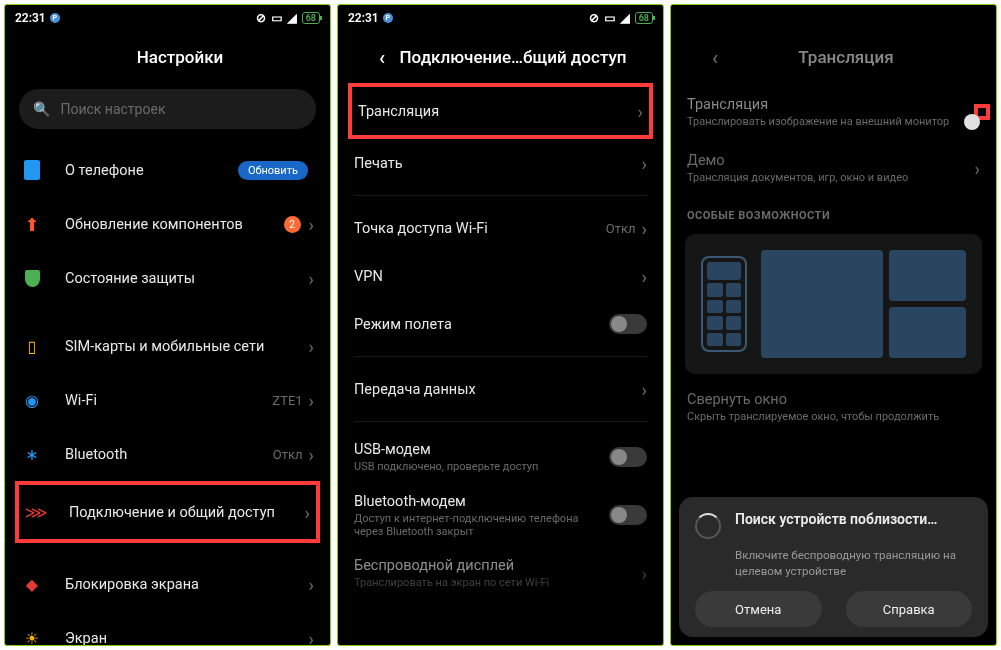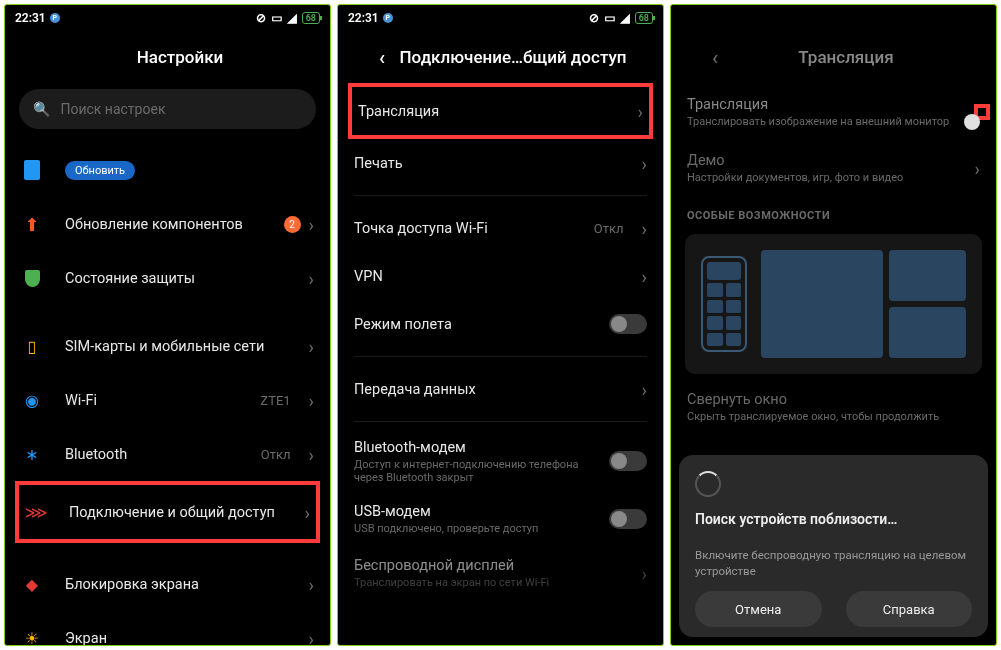--- a/index.html
+++ b/index.html
@@ -100,21 +100,21 @@
     height: 22px;
     margin-right: 22px;
     display: flex;
     align-items: center;
     justify-content: center;
     font-size: 16px;
   }
   .row-label { flex: 1; color: #e8e8e8; }
   .row-sub { font-size: 11px; color: #6a6a6a; margin-top: 2px; }
   .row-body { flex: 1; display: flex; flex-direction: column; justify-content: center; }
-  .row-val { color: #6a6a6a; font-size: 13px; margin-right: 18px; }
+  .row-val { color: #6a6a6a; font-size: 13px; margin-right: 6px; }
   .row-chev { color: #6a6a6a; font-size: 18px; }
   .badge-update {
     background: #1968c8;
     color: #fff;
     font-size: 11px;
     padding: 3px 10px;
     border-radius: 12px;
     margin-right: 6px;
   }
   .badge-count {
@@ -195,21 +195,20 @@
     bottom: 8px; left: 8px; right: 8px;
     background: #2a2a2a;
     border-radius: 14px;
     padding: 14px 16px 10px;
   }
   .dialog-head {
     display: flex;
     gap: 14px;
     align-items: flex-start;
     margin-bottom: 12px;
-    flex-direction: column;
   }
   .spinner {
     width: 26px; height: 26px;
     border: 2px solid #555;
     border-top-color: #e0e0e0;
     border-radius: 50%;
     flex-shrink: 0;
     margin-top: 2px;
   }
   .dialog-title { font-size: 14px; font-weight: 600; color: #eee; }
@@ -259,20 +258,21 @@
   <div class="titlebar">Настройки</div>
   <div class="search-bar">
     <span>🔍</span>
     <span>Поиск настроек</span>
   </div>
   <div class="list">
     <div class="row tall">
       <span class="row-icon">
           <span class="ic-phone"></span>
         </span>
+      <span class="row-label">О телефоне</span>
       <span class="badge-update">Обновить</span>
     </div>
     <div class="row tall">
       <span class="row-icon ic-up">⬆</span>
       <span class="row-label">Обновление компонентов</span>
       <span class="badge-count">2</span>
       <span class="row-chev">›</span>
     </div>
     <div class="row tall">
       <span class="row-icon">
@@ -364,33 +364,33 @@
       <span class="toggle">
           <span class="knob"></span>
         </span>
     </div>
     <div class="sep-line"></div>
     <div class="row">
       <span class="row-label">Передача данных</span>
       <span class="row-chev">›</span>
     </div>
     <div class="sep-line"></div>
-    <div class="row" style="height:62px">
-      <span class="row-body">
-        <span class="row-label">Bluetooth-модем</span>
-        <span class="row-sub">Доступ к интернет-подключению телефона через Bluetooth закрыт</span>
+    <div class="row tall">
+      <span class="row-body">
+        <span class="row-label">USB-модем</span>
+        <span class="row-sub">USB подключено, проверьте доступ</span>
       </span>
       <span class="toggle">
           <span class="knob"></span>
         </span>
     </div>
-    <div class="row tall">
-      <span class="row-body">
-        <span class="row-label">USB-модем</span>
-        <span class="row-sub">USB подключено, проверьте доступ</span>
+    <div class="row" style="height:62px">
+      <span class="row-body">
+        <span class="row-label">Bluetooth-модем</span>
+        <span class="row-sub">Доступ к интернет-подключению телефона через Bluetooth закрыт</span>
       </span>
       <span class="toggle">
           <span class="knob"></span>
         </span>
     </div>
     <div class="row tall" style="opacity:.6">
       <span class="row-body">
         <span class="row-label">Беспроводной дисплей</span>
         <span class="row-sub">Транслировать на экран по сети Wi-Fi</span>
       </span>
@@ -414,21 +414,21 @@
         <span class="row-label" style="color:#888">Трансляция</span>
         <span class="row-sub">Транслировать изображение на внешний монитор</span>
       </span>
       <span style="border:4px solid #ff3b3b;padding:4px;margin-right:-10px">
         <span class="toggle on"><span class="knob"></span></span>
       </span>
     </div>
     <div class="row tall dim-row">
       <span class="row-body">
         <span class="row-label">Демо</span>
-        <span class="row-sub">Настройки документов, игр, фото и видео</span>
+        <span class="row-sub">Трансляция документов, игр, окно и видео</span>
       </span>
       <span class="row-chev">›</span>
     </div>
     <div class="section-label">ОСОБЫЕ ВОЗМОЖНОСТИ</div>
     <div class="cast-illustration">
       <div class="cast-phone">
         <div class="notch"></div>
         <div class="cell"></div>
           <div class="cell"></div>
         <div class="cell"></div>

